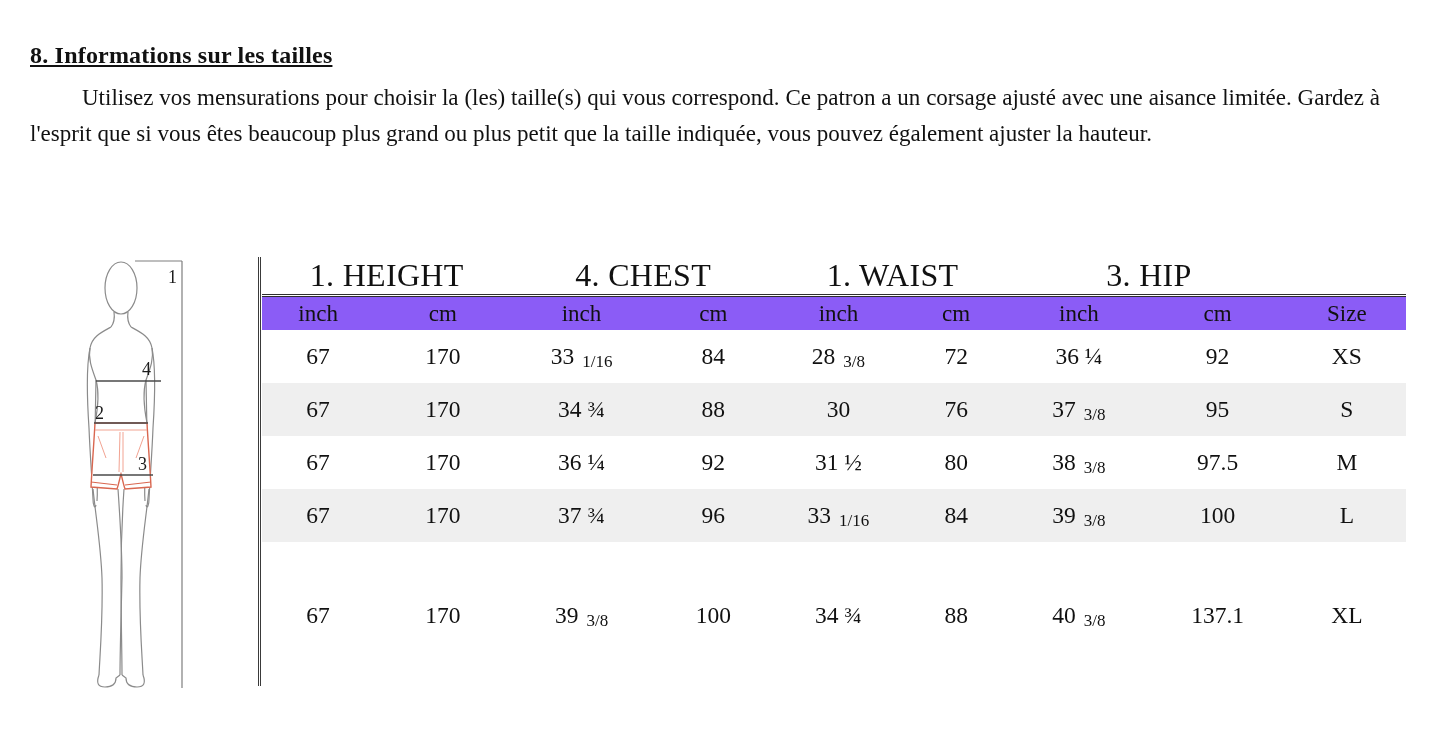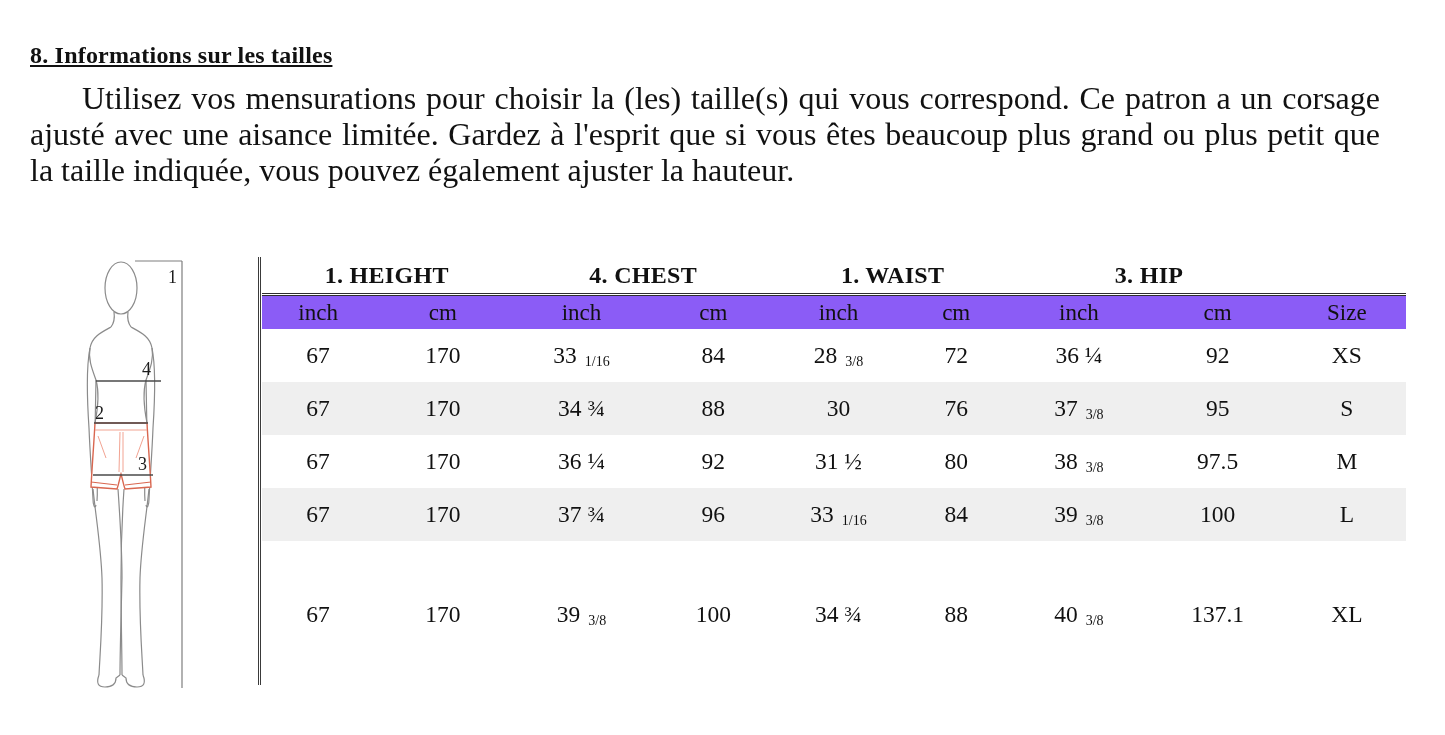--- a/index.html
+++ b/index.html
@@ -7,40 +7,40 @@
     width:1445px;height:735px;background:#ffffff;position:relative;
     font-family:"Liberation Serif", serif;color:#111;overflow:hidden;
   }
   .heading{
     position:absolute;left:30px;top:42px;
     font-size:24px;font-weight:bold;text-decoration:underline;
     letter-spacing:0.2px;white-space:nowrap;
   }
   .para{
     position:absolute;left:30px;top:80px;width:1350px;
-    font-size:32px;line-height:36px;text-align:justify;text-indent:52px;
+    font-size:23px;line-height:36px;text-align:justify;text-indent:52px;
   }
   .figure-box{position:absolute;left:85px;top:256px;width:105px;height:437px;}
   .table-wrap{
     position:absolute;left:258px;top:257px;width:1150px;
     border-left:3px double #3a3a3a;padding-bottom:44px;
   }
   table{border-collapse:collapse;table-layout:fixed;width:1144px;margin-left:1px;}
   th,td{padding:0;text-align:center;font-weight:normal;vertical-align:middle;}
   tr.group-row th{
-    font-size:24px;font-weight:bold;height:36px;
+    font-size:32px;font-weight:normal;height:36px;
     border-bottom:3px double #2e2e2e;letter-spacing:0.3px;
   }
   tr.subheader-row th{
     font-size:23px;height:33px;background:#8b5cf6;
   }
   tbody td{font-size:23.5px;height:53px;}
   tr.shaded{background:#efefef;}
   tr.spacer td{height:47px;background:#ffffff;}
-  .frac{font-size:14px;position:relative;top:3px;margin-left:8px;}
+  .frac{font-size:17px;position:relative;top:3px;margin-left:8px;}
   svg text{font-family:"Liberation Serif", serif;}
 </style>
 </head>
 <body>
 
 <div class="heading">8. Informations sur les tailles</div>
 
 <div class="para">Utilisez vos mensurations pour choisir la (les) taille(s) qui vous correspond. Ce patron a un corsage ajusté avec une aisance limitée. Gardez à l'esprit que si vous êtes beaucoup plus grand ou plus petit que la taille indiquée, vous pouvez également ajuster la hauteur.</div>
 
 <div class="figure-box">

